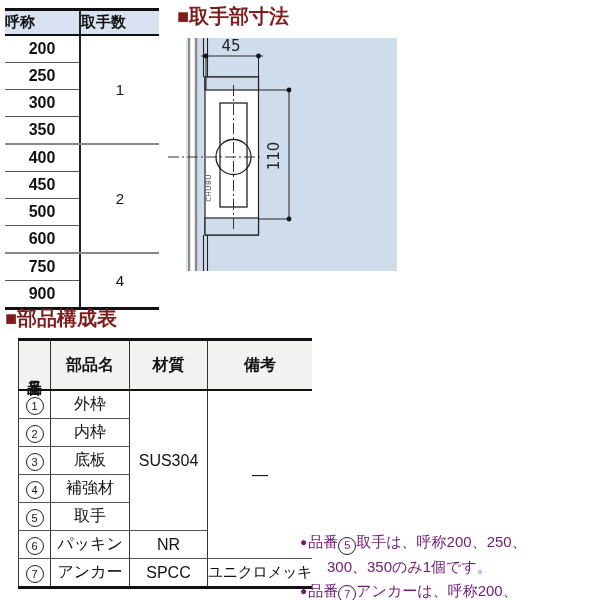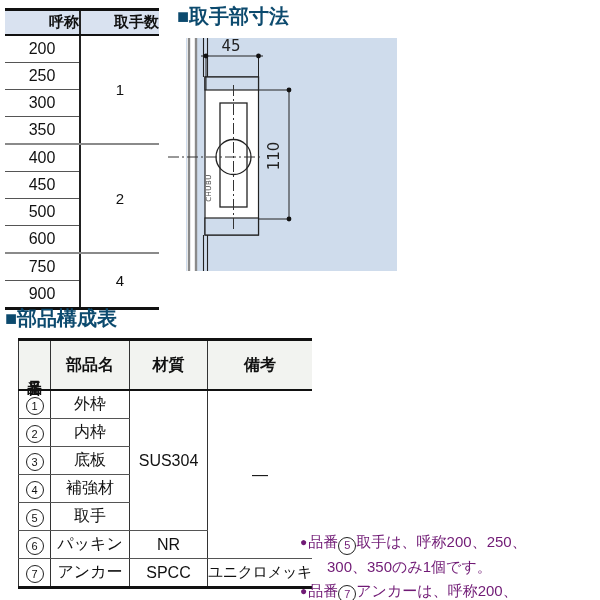--- a/index.html
+++ b/index.html
@@ -1,35 +1,35 @@
 <!DOCTYPE html>
 <html style="--diagram-bg: #cfdcec; --tableA-header-bg: #d9e2f0; --tableB-header-bg: #f2f3f0; --line-strong: #111111; --line-gray: #8a8a8a;"><head>
 <meta charset="utf-8">
 <style>
   html,body{margin:0;padding:0;}
   body{
     width:600px;height:600px;position:relative;background:#ffffff;
     font-family:"Liberation Sans","DejaVu Sans",sans-serif;color:#111;
     overflow:hidden;
   }
-  .heading{position:absolute;font-size:20px;font-weight:bold;color:#0c4a6e;white-space:nowrap;}
+  .heading{position:absolute;font-size:20px;font-weight:bold;color:#7f1d1d;white-space:nowrap;}
   #dim-heading{left:177px;top:3px;}
   #parts-heading{left:5px;top:305px;}
 
   
   table{border-collapse:collapse;table-layout:fixed;}
   .tblA{position:absolute;left:5px;top:8px;border-top:3px solid var(--line-strong);}
   .tblA th{
     background:var(--tableA-header-bg);height:23px;font-size:15px;font-weight:bold;
-    border-bottom:2.5px solid var(--line-strong);text-align:right;padding:0;
+    border-bottom:2.5px solid var(--line-strong);text-align:left;padding:0;
   }
   .tblA th.c1{width:74px;border-right:2px solid #222;}
   .tblA th.c2{width:78px;}
   .tblA td{text-align:center;padding:0;height:26px;}
-  .tblA td.name{font-size:16px;font-weight:normal;border-right:2px solid #222;border-bottom:1px solid #555;}
+  .tblA td.name{font-size:16px;font-weight:bold;border-right:2px solid #222;border-bottom:1px solid #555;}
   .tblA td.gend{border-bottom:2px solid var(--line-gray);}
   .tblA td.cnt{font-size:15px;font-weight:normal;border-bottom:2px solid var(--line-gray);}
   .tblA td.bend{border-bottom:3px solid var(--line-strong);}
 
   
   .tblB{position:absolute;left:18px;top:338px;border-top:3px solid var(--line-strong);border-left:1.5px solid #333;}
   .tblB th{
     background:var(--tableB-header-bg);height:48px;font-size:16px;font-weight:600;
     border-bottom:2px solid var(--line-strong);text-align:center;padding:0;
   }

